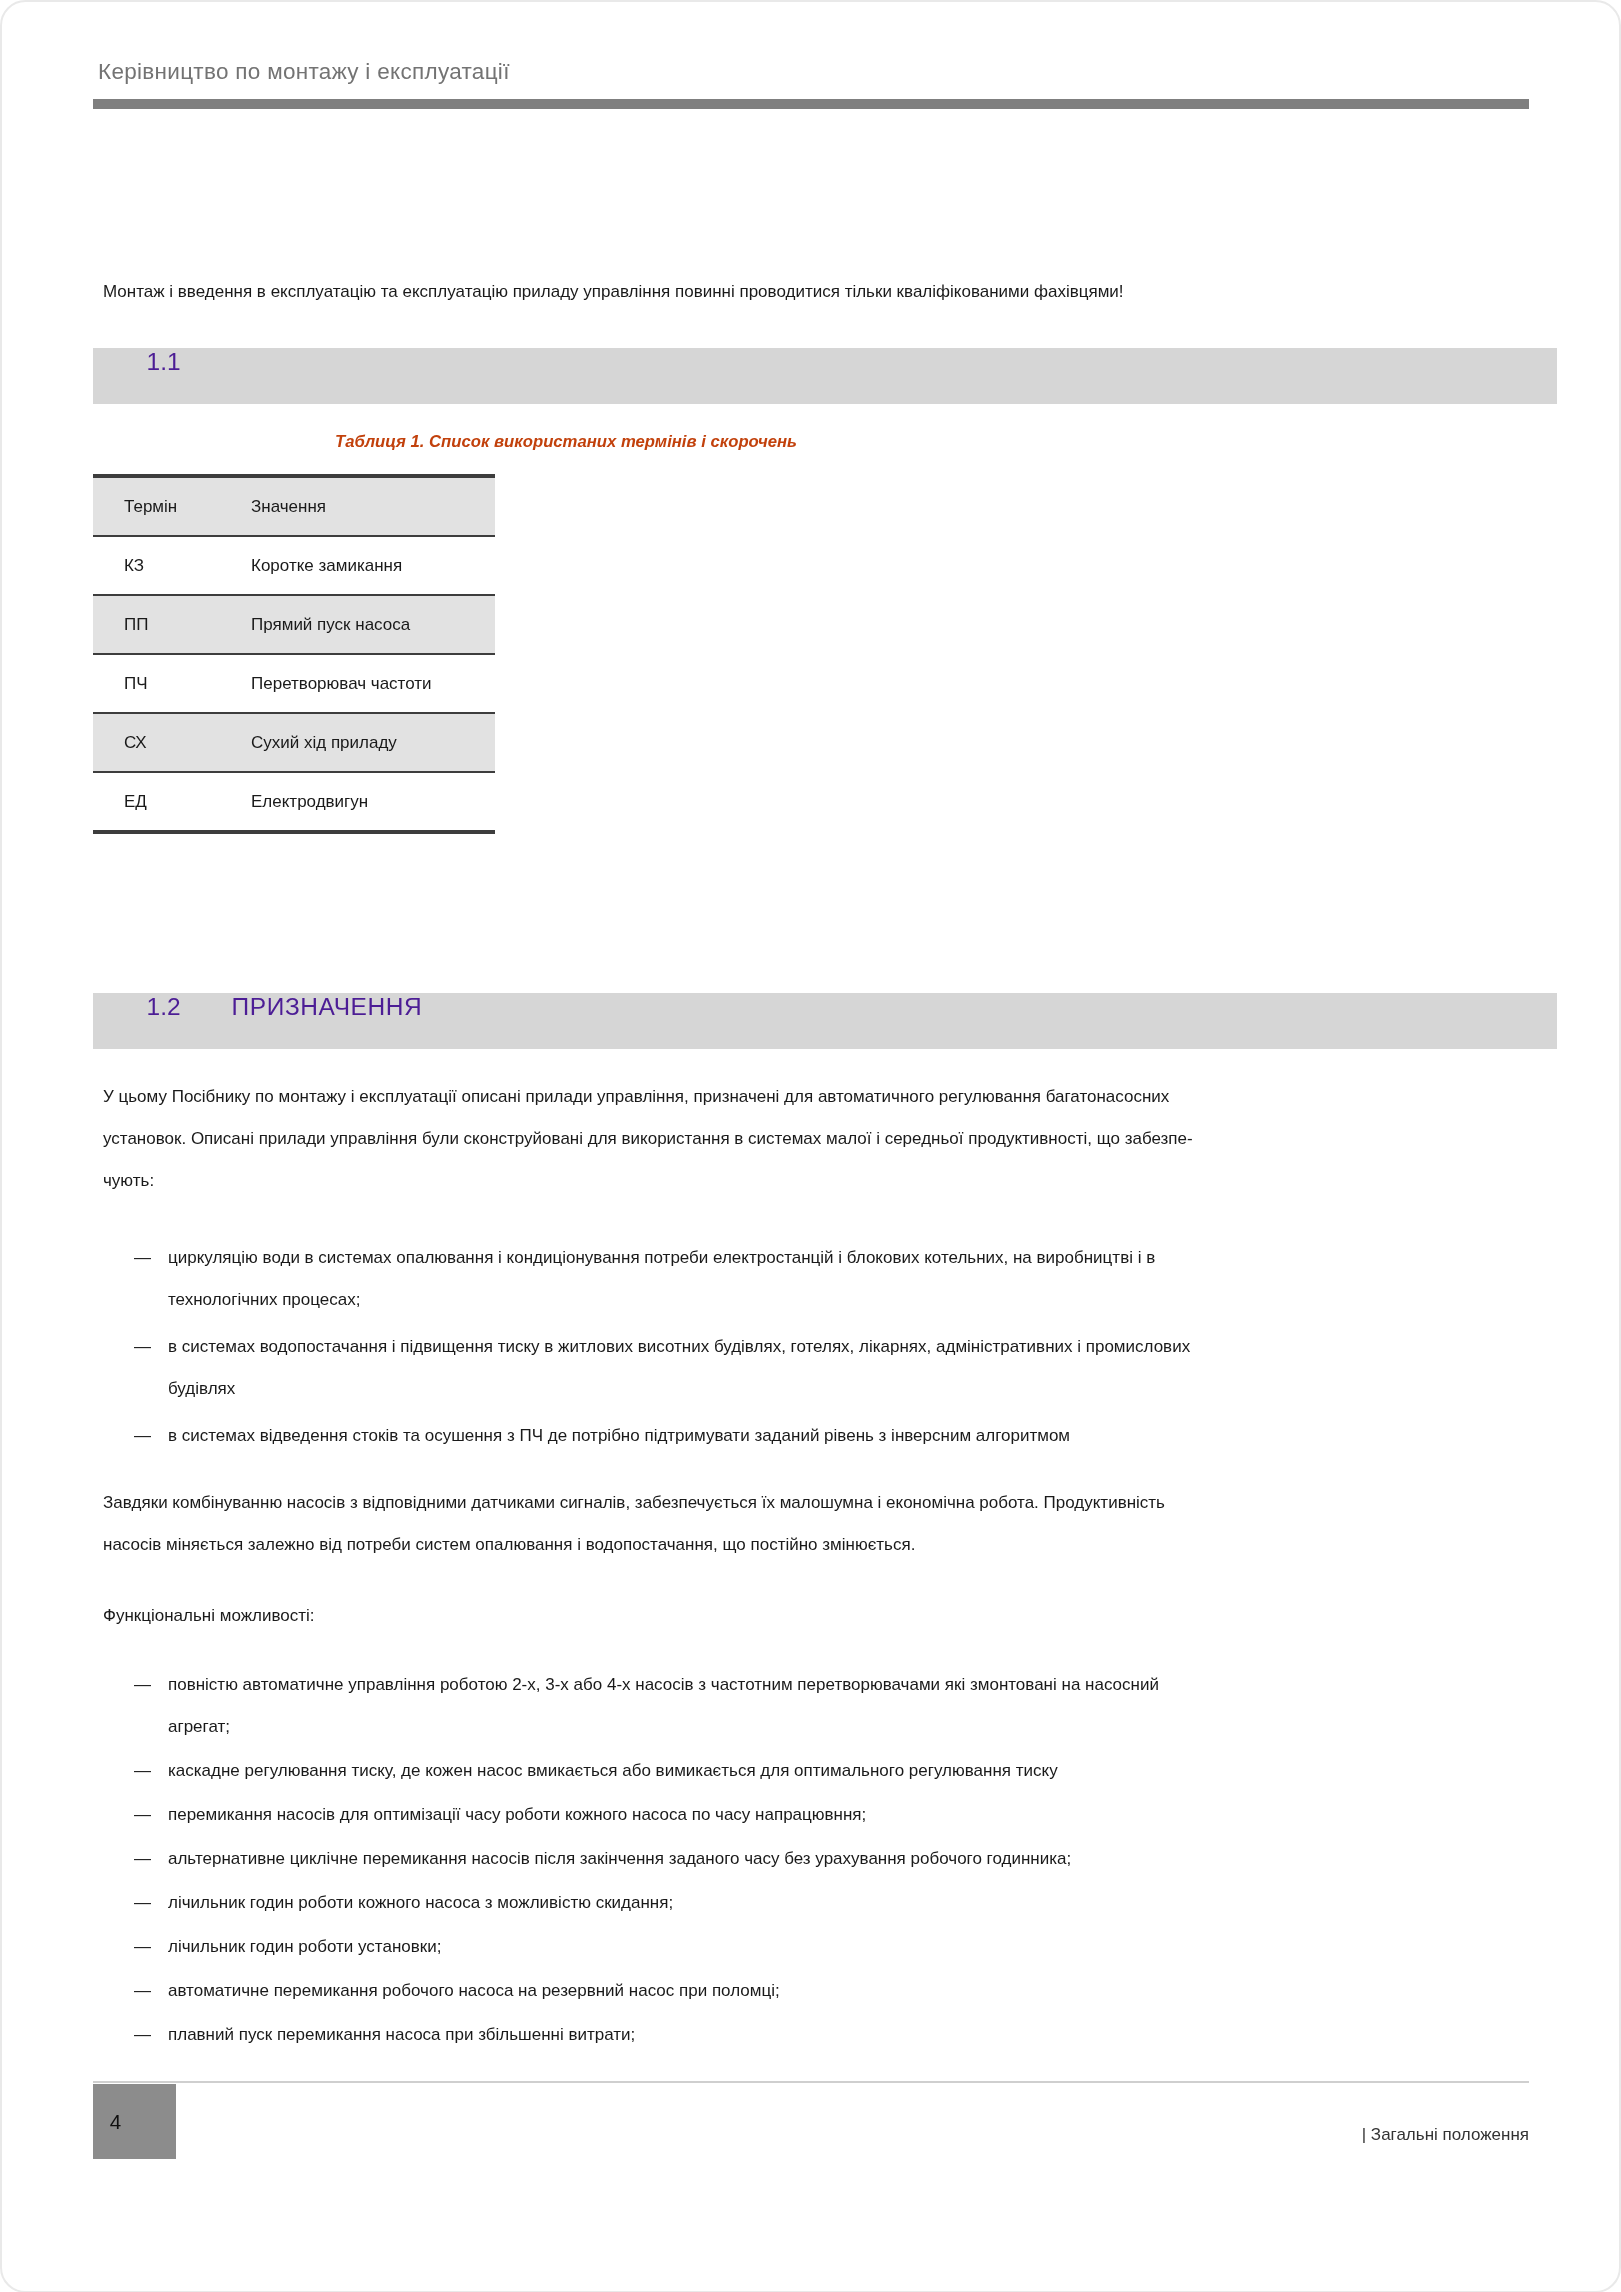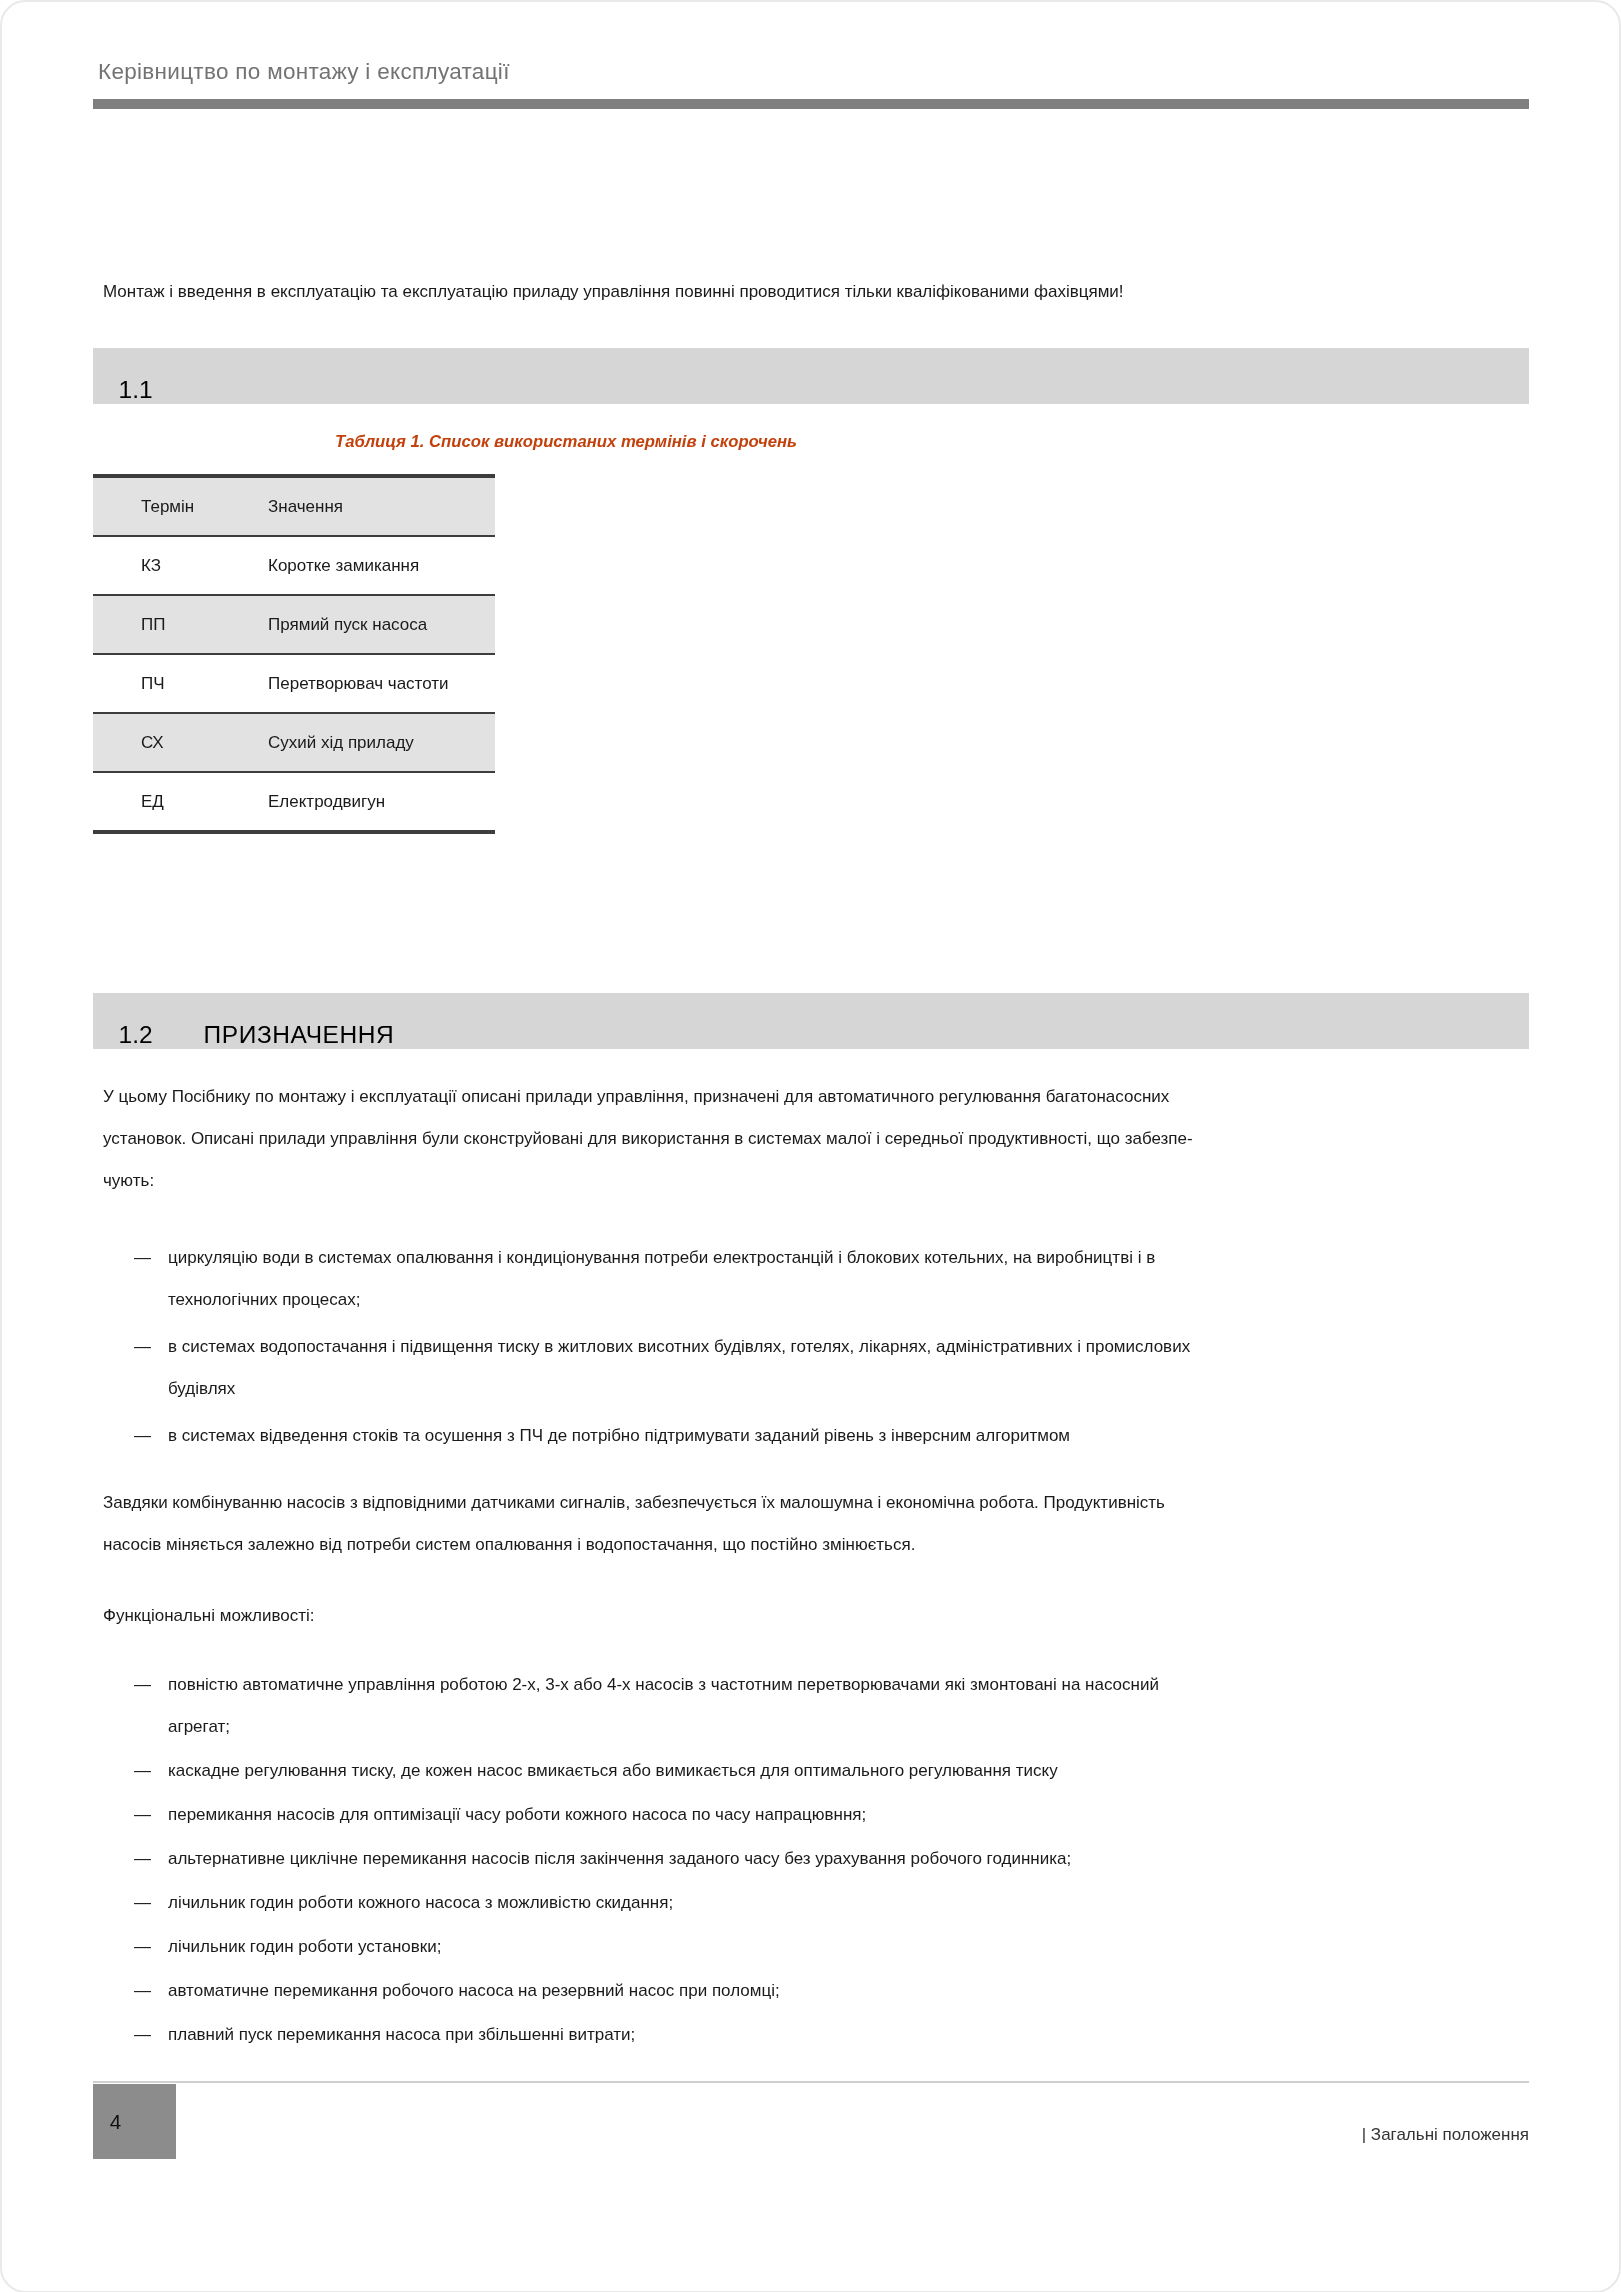--- a/index.html
+++ b/index.html
@@ -18,43 +18,43 @@
     font-size:22.5px; color:#737373; letter-spacing:0.3px;
   }
   .header-rule {
     position:absolute; left:93px; top:99px; width:1436px; height:9.8px;
     background:#7f7f7f;
   }
   .bodytext { font-size:17px; line-height:42px; white-space:pre-line; }
   .intro { position:absolute; left:103px; top:271px; width:1372px; }
   .section-bar {
     position:absolute; left:93px; width:1436px; height:56px;
-    background:#d6d6d6; display:flex; align-items:flex-end;
-    font-size:24.5px; color:#000000;
+    background:#d6d6d6; display:flex; align-items:flex-start;
+    font-size:24.5px; color:#4c1d95;padding-left:28px;
   }
   .section-bar .num { margin-left:25.5px; }
   .section-bar .ttl { margin-left:51px; letter-spacing:0.6px; }
   .bar-1-1 { top:348px; }
   .bar-1-2 { top:993px; }
   .table-caption {
     position:absolute; left:93px; top:432px; width:946px;
     text-align:center; font-size:16.7px; font-weight:bold; font-style:italic;
     color:#c2410c;
   }
   .tbl {
     position:absolute; left:93px; top:474px; width:402px;
     border-top:4.9px solid #3d3d3d; border-bottom:4.9px solid #3d3d3d;
   }
   .tbl-row {
     display:flex; align-items:center; height:57px; font-size:17px;
     background:#ffffff;
   }
   .tbl-row + .tbl-row { border-top:2.9px solid #3d3d3d; }
   .tbl-row:nth-child(odd) { background:#e2e2e2; }
-  .cell-term { width:127px; padding-left:24px; flex:0 0 auto;margin-left:24px; }
+  .cell-term { width:127px; padding-left:31px; flex:0 0 auto; }
   .cell-val { flex:1; }
   .para-1-2 { position:absolute; left:103px; top:1076px; width:1372px; }
   .blist { position:absolute; left:134px; width:1395px; }
   .list-apps { top:1237px; }
   .list-feats { top:1664px; }
   .bi { display:flex; margin-bottom:4.9px; }
   .list-feats .bi { margin-bottom:2px; }
   .bi .dash { width:34px; flex:0 0 auto; font-size:17px; line-height:42px; }
   .bi .bt { font-size:17px; line-height:42px; white-space:pre-line; }
   .para-summary { position:absolute; left:103px; top:1482px; width:1372px; }

